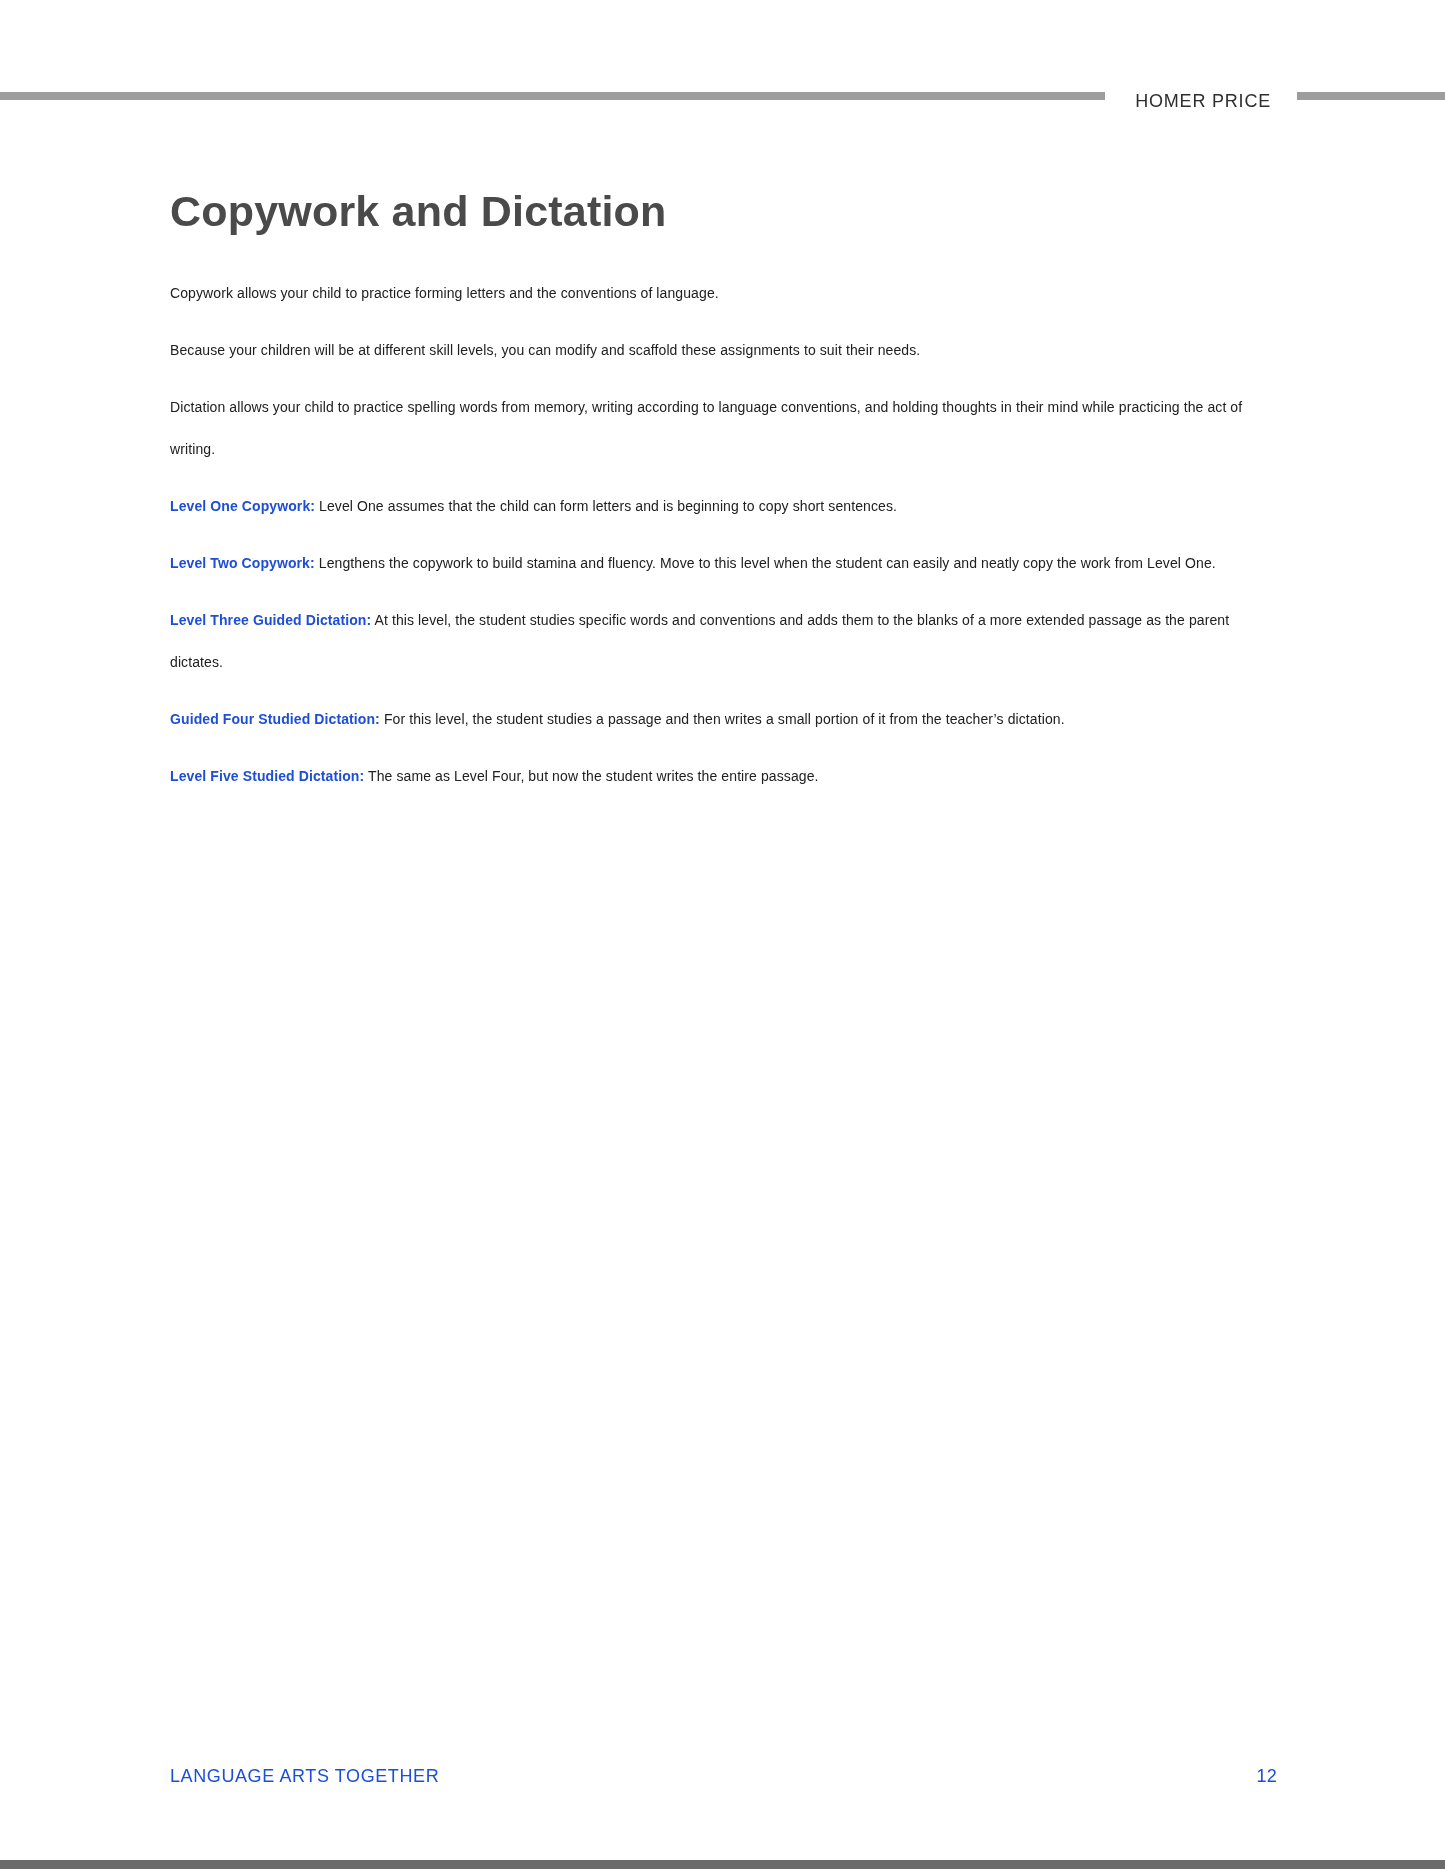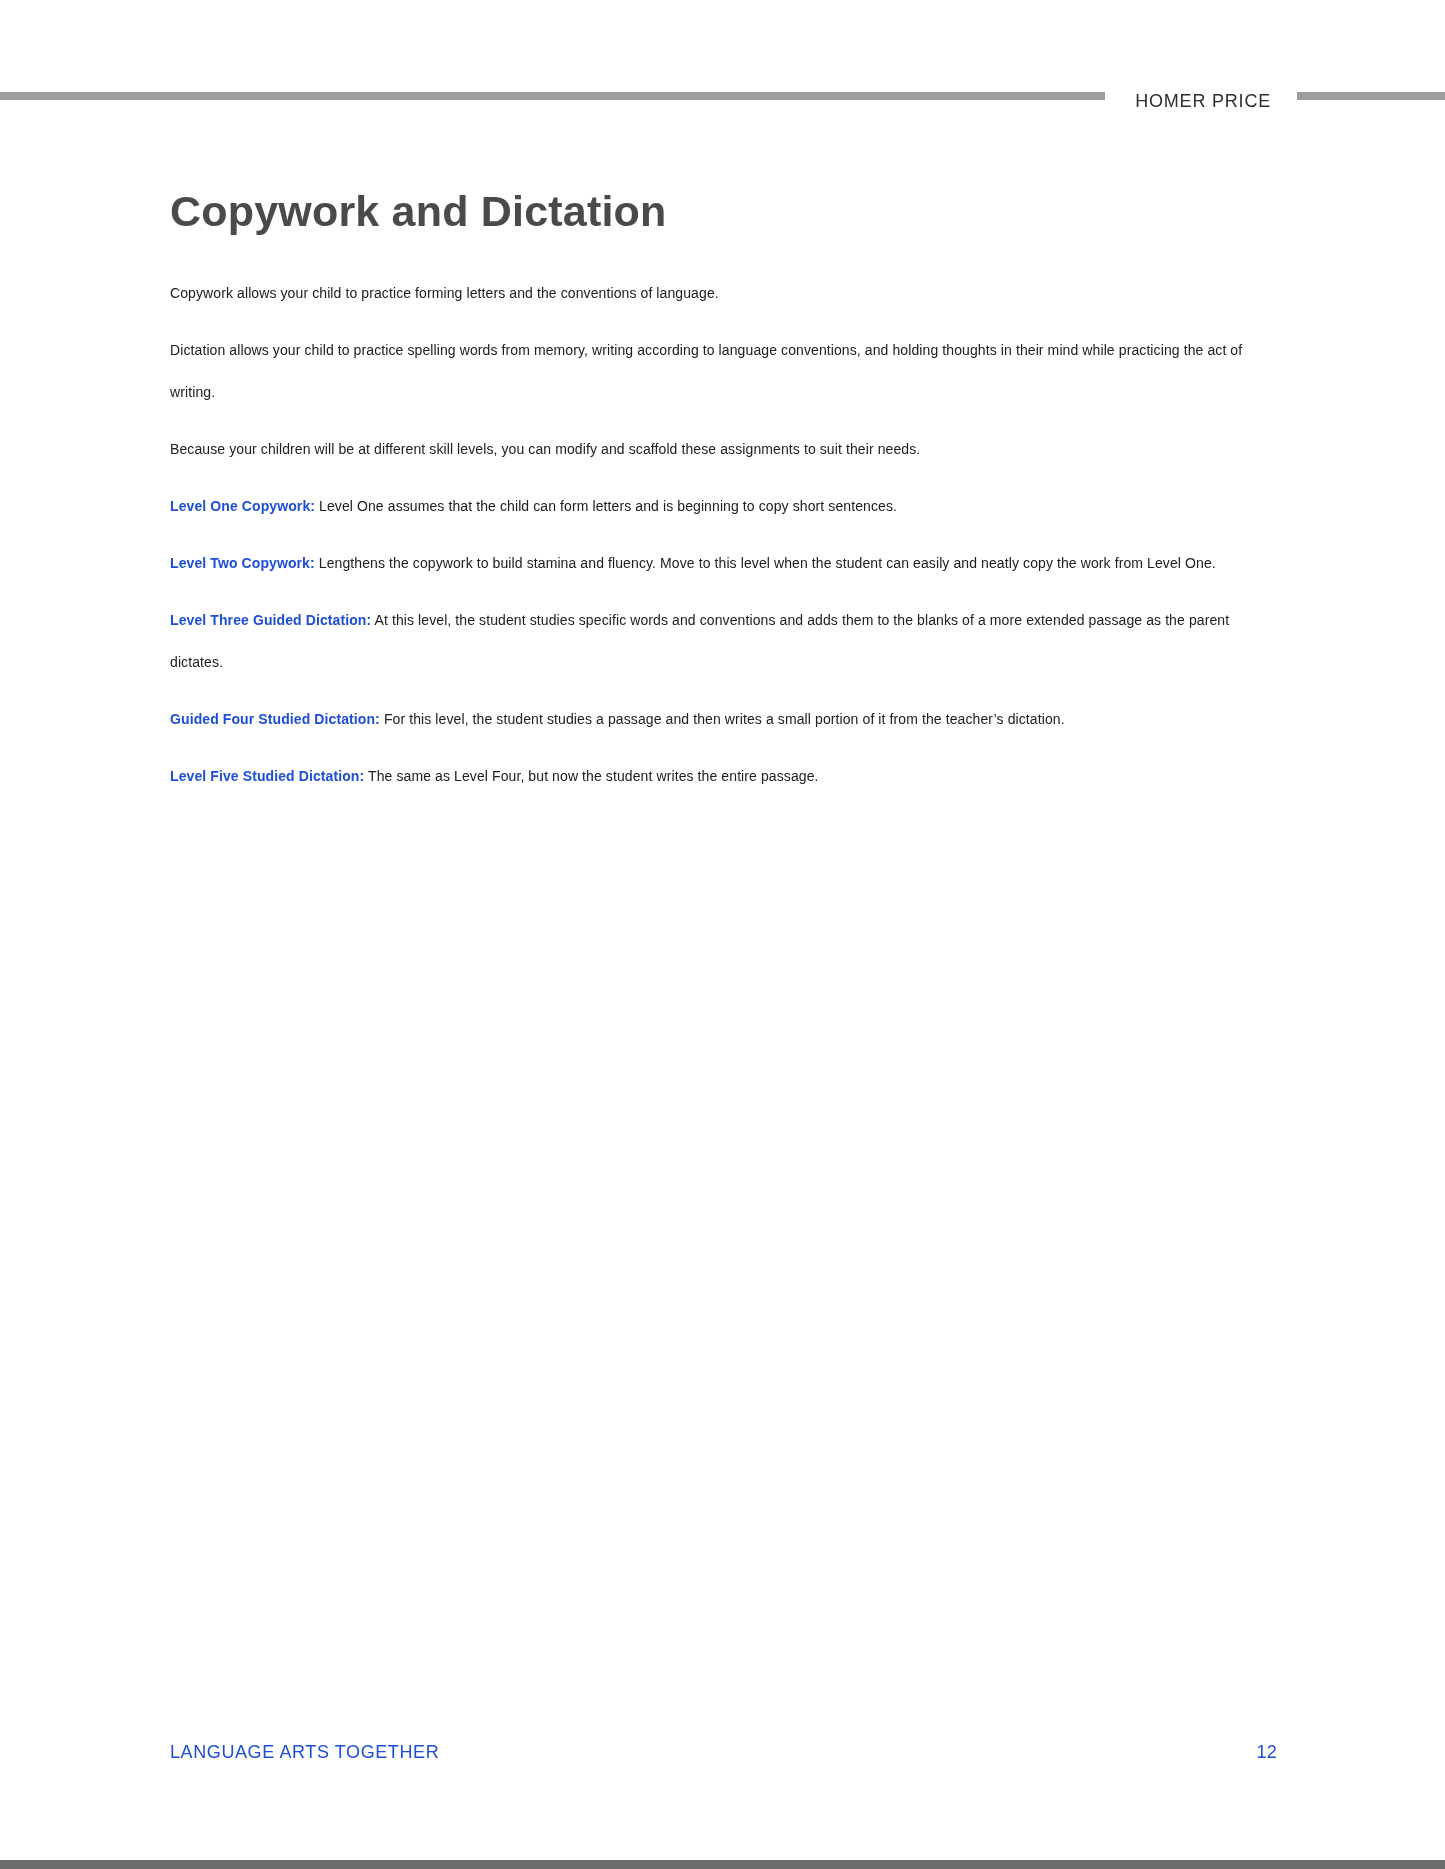--- a/index.html
+++ b/index.html
@@ -73,21 +73,21 @@
     left: 170px;
     right: 168px;
     top: 1742px;
     display: flex;
     justify-content: space-between;
     align-items: baseline;
     font-size: 18px;
     color: #1d4ed8;
   }
   .footer .book-title { letter-spacing: 0.6px; }
-  .footer .page-number { letter-spacing: 0.2px; }
+  .footer .page-number { letter-spacing: 0.2px; margin-top: 24px; }
 
   
   .bottom-bar {
     position: absolute;
     left: 0;
     right: 0;
     bottom: 0;
     height: 9px;
     background: #6b6b6b;
   }
@@ -99,23 +99,23 @@
   <div class="rule-seg rule-left"></div>
   <div class="running-title">HOMER PRICE</div>
   <div class="rule-seg rule-right"></div>
 </div>
 
 <div class="content">
   <h1 class="page-title">Copywork and Dictation</h1>
 
   <p class="body-para">Copywork allows your child to practice forming letters and the conventions of language.</p>
 
+  <p class="body-para">Because your children will be at different skill levels, you can modify and scaffold these assignments to suit their needs.</p>
+
   <p class="body-para">Dictation allows your child to practice spelling words from memory, writing according to language conventions, and holding thoughts in their mind while practicing the act of writing.</p>
-
-  <p class="body-para">Because your children will be at different skill levels, you can modify and scaffold these assignments to suit their needs.</p>
 
   <p class="body-para"><strong>Level One Copywork:</strong><span> Level One assumes that the child can form letters and is beginning to copy short sentences.</span></p>
 
   <p class="body-para"><strong>Level Two Copywork:</strong><span> Lengthens the copywork to build stamina and fluency. Move to this level when the student can easily and neatly copy the work from Level One.</span></p>
 
   <p class="body-para"><strong>Level Three Guided Dictation:</strong><span> At this level, the student studies specific words and conventions and adds them to the blanks of a more extended passage as the parent dictates.</span></p>
 
   <p class="body-para"><strong>Guided Four Studied Dictation:</strong><span> For this level, the student studies a passage and then writes a small portion of it from the teacher’s dictation.</span></p>
 
   <p class="body-para"><strong>Level Five Studied Dictation:</strong><span> The same as Level Four, but now the student writes the entire passage.</span></p>

